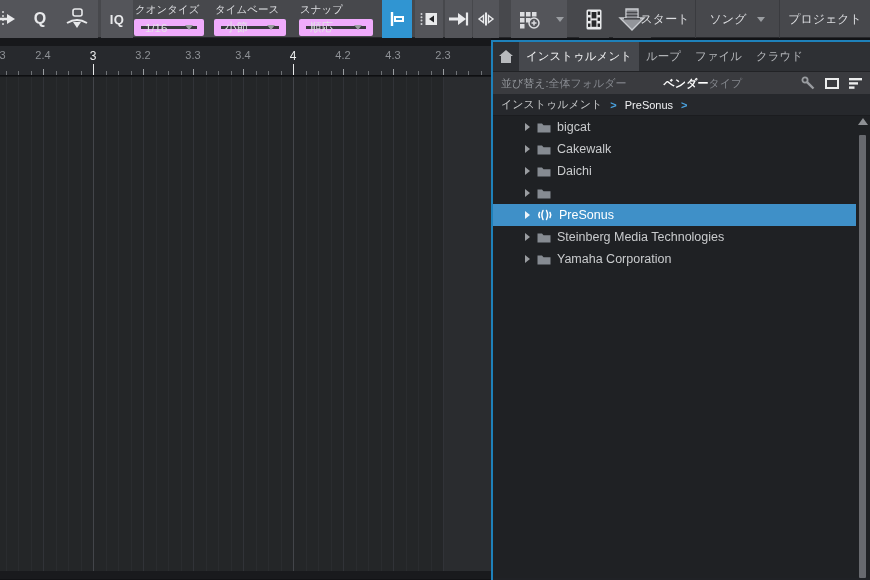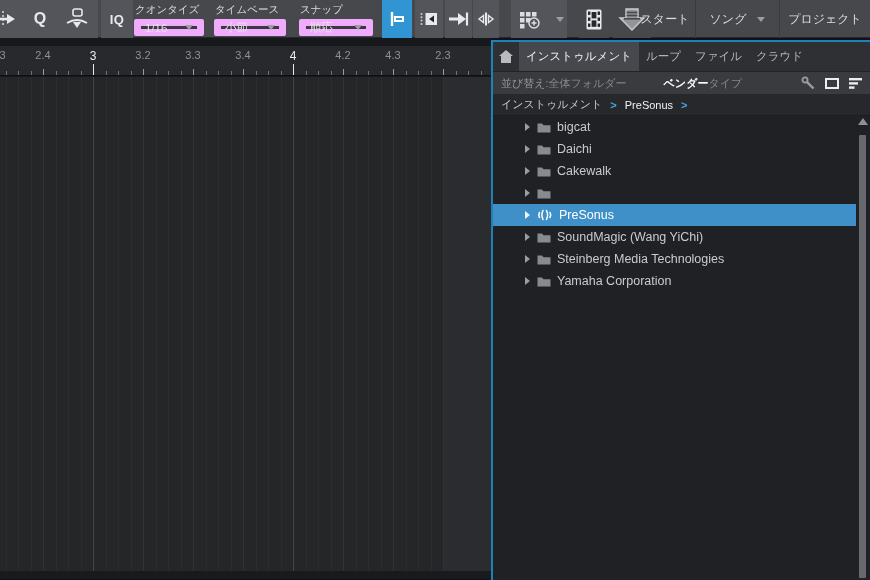--- a/index.html
+++ b/index.html
@@ -428,31 +428,31 @@
           <span class="row-label">bigcat</span>
         </div>
 
         <div class="row">
           <span class="tri"></span>
           <span class="ric">
             <svg width="14" height="11" viewBox="0 0 14 11">
                 <path d="M0.5,1.5 h4.5 l1.5,1.8 h7 v7.2 h-13 z" fill="#868b92"></path>
               </svg>
           </span>
-          <span class="row-label">Daichi</span>
+          <span class="row-label">Cakewalk</span>
         </div>
 
         <div class="row">
           <span class="tri"></span>
           <span class="ric">
             <svg width="14" height="11" viewBox="0 0 14 11">
                 <path d="M0.5,1.5 h4.5 l1.5,1.8 h7 v7.2 h-13 z" fill="#868b92"></path>
               </svg>
           </span>
-          <span class="row-label">Cakewalk</span>
+          <span class="row-label">Daichi</span>
         </div>
 
         <div class="row">
           <span class="tri"></span>
           <span class="ric">
             <svg width="14" height="11" viewBox="0 0 14 11">
                 <path d="M0.5,1.5 h4.5 l1.5,1.8 h7 v7.2 h-13 z" fill="#868b92"></path>
               </svg>
           </span>
         </div>
@@ -465,47 +465,38 @@
                 <path d="M2.5,3.5 q-1.5,2.5 0,5"></path>
                 <path d="M6,1.5 q-2.2,4.5 0,9"></path>
                 <path d="M9.5,1.5 q2.2,4.5 0,9"></path>
                 <path d="M13,3.5 q1.5,2.5 0,5"></path>
               </g>
             </svg>
           </span>
           <span class="row-label">PreSonus</span>
         </div>
 
+
         <div class="row">
           <span class="tri"></span>
           <span class="ric">
             <svg width="14" height="11" viewBox="0 0 14 11">
                 <path d="M0.5,1.5 h4.5 l1.5,1.8 h7 v7.2 h-13 z" fill="#868b92"></path>
               </svg>
           </span>
-          <span class="row-label">SoundMagic (Wang YiChi)</span>
+          <span class="row-label">Steinberg Media Technologies</span>
         </div>
 
         <div class="row">
           <span class="tri"></span>
           <span class="ric">
             <svg width="14" height="11" viewBox="0 0 14 11">
                 <path d="M0.5,1.5 h4.5 l1.5,1.8 h7 v7.2 h-13 z" fill="#868b92"></path>
               </svg>
           </span>
-          <span class="row-label">Steinberg Media Technologies</span>
-        </div>
-
-        <div class="row">
-          <span class="tri"></span>
-          <span class="ric">
-            <svg width="14" height="11" viewBox="0 0 14 11">
-                <path d="M0.5,1.5 h4.5 l1.5,1.8 h7 v7.2 h-13 z" fill="#868b92"></path>
-              </svg>
-          </span>
           <span class="row-label">Yamaha Corporation</span>
         </div>
 
         <div class="vscroll">
           <span class="vs-up"></span>
           <span class="vs-thumb"></span>
         </div>
       </div>
 
     </div>

